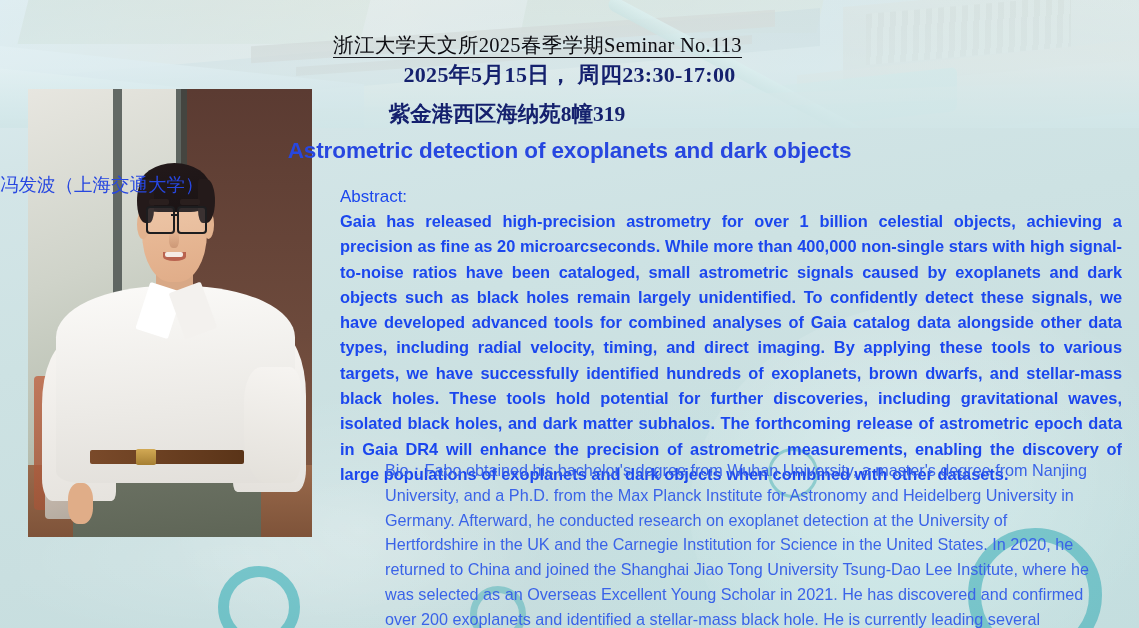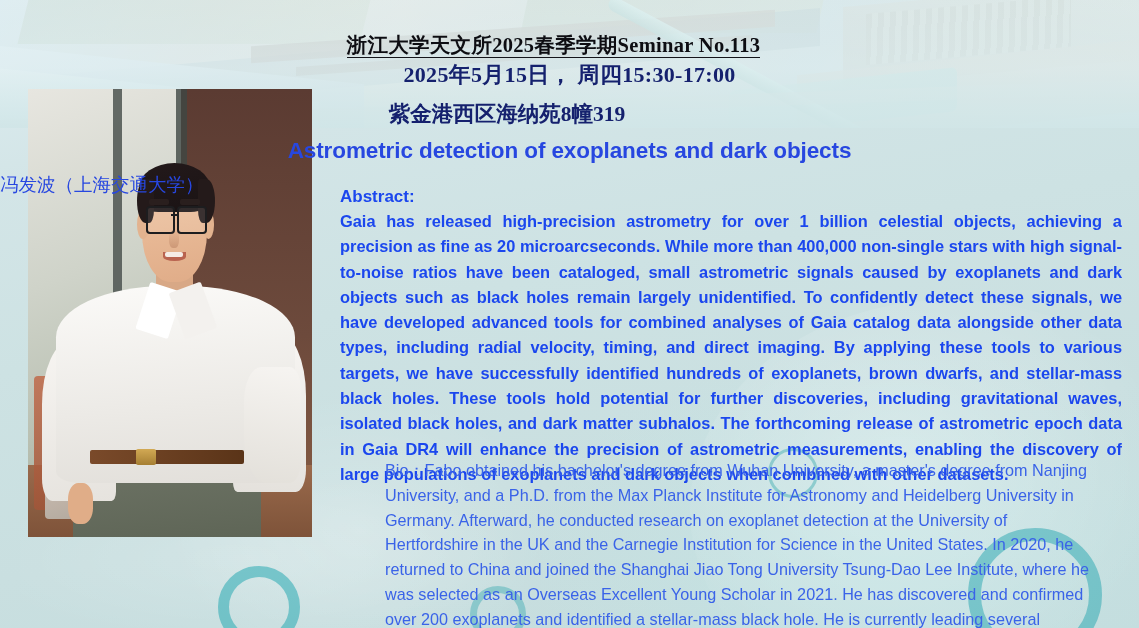--- a/index.html
+++ b/index.html
@@ -143,22 +143,22 @@
     background:linear-gradient(90deg,#7a4a2a,#5a3418);border-radius:2px;}
   .p-buckle{position:absolute;left:38%;top:80.4%;width:7%;height:3.6%;
     background:linear-gradient(180deg,#d2a954,#a67f33);border-radius:2px;}
   .p-arm-r{position:absolute;right:4%;top:62%;width:20%;height:26%;
     background:linear-gradient(190deg,#f6f4f1,#e3e0da);border-radius:30% 20% 20% 40%;}
   .p-hand{position:absolute;left:14%;top:88%;width:9%;height:9%;
     background:#e0ad88;border-radius:40%;}
 
   
   .line1{
-    position:absolute;left:16px;top:31px;width:1075px;text-align:center;
-    font-family:"Liberation Serif", serif;font-weight:700;font-size:20.5px;
+    position:absolute;left:0;top:31px;width:1075px;text-align:center;
+    font-family:"Liberation Serif", serif;font-weight:400;font-size:20.5px;
     color:#0d0d12;letter-spacing:.3px;
   }
   .line1 span{border-bottom:1.6px solid #14141a;padding-bottom:1px;}
   .line2{
     position:absolute;left:0;top:60px;width:1139px;text-align:center;
     font-family:"Liberation Serif", serif;font-weight:700;font-size:22px;
     color:#15216e;letter-spacing:.3px;
   }
   .line3{
     position:absolute;left:0;top:99px;width:1014px;text-align:center;
@@ -168,21 +168,21 @@
   .etitle{
     position:absolute;left:0;top:138px;width:1139px;text-align:center;
     font-weight:700;font-size:22.5px;color:#2747e0;letter-spacing:-0.1px;
   }
   .speaker{
     position:absolute;left:0;top:172px;width:941px;text-align:left;
     font-family:"Liberation Serif", serif;font-weight:400;font-size:18.5px;color:#2747e0;
   }
   .abstract-label{
     position:absolute;left:340px;top:187px;
-    font-weight:700;font-size:17px;color:#1b47ee;
+    font-weight:400;font-size:17px;color:#1b47ee;
   }
   .abstract-body{
     position:absolute;left:340px;top:209px;width:782px;
     font-weight:700;font-size:16.4px;line-height:25.3px;
     color:#1b47ee;text-align:justify;
   }
   .bio{
     position:absolute;left:385px;top:458px;width:710px;
     font-weight:400;font-size:16.2px;line-height:24.8px;
     color:#3a63e8;text-align:left;
@@ -257,21 +257,21 @@
     <div class="p-glass-r"></div>
     <div class="p-bridge-g"></div>
     <div class="p-nose"></div>
     <div class="p-mouth"></div>
     <div class="p-teeth"></div>
   </div>
 
   <div class="line1">
     <span>浙江大学天文所2025春季学期Seminar No.113</span>
   </div>
-  <div class="line2">2025年5月15日，  周四15:30-17:00</div>
+  <div class="line2">2025年5月15日，  周四23:30-17:00</div>
   <div class="line3">紫金港西区海纳苑8幢319</div>
   <div class="etitle">Astrometric detection of exoplanets and dark objects</div>
   <div class="speaker">冯发波（上海交通大学）</div>
 
   <div class="abstract-label">Abstract:</div>
   <div class="abstract-body">Gaia has released high-precision astrometry for over 1 billion celestial objects, achieving a precision as fine as 20 microarcseconds. While more than 400,000 non-single stars with high signal-to-noise ratios have been cataloged, small astrometric signals caused by exoplanets and dark objects such as black holes remain largely unidentified. To confidently detect these signals, we have developed advanced tools for combined analyses of Gaia catalog data alongside other data types, including radial velocity, timing, and direct imaging. By applying these tools to various targets, we have successfully identified hundreds of exoplanets, brown dwarfs, and stellar-mass black holes. These tools hold potential for further discoveries, including gravitational waves, isolated black holes, and dark matter subhalos. The forthcoming release of astrometric epoch data in Gaia DR4 will enhance the precision of astrometric measurements, enabling the discovery of large populations of exoplanets and dark objects when combined with other datasets.</div>
 
   <div class="bio">Bio：Fabo obtained his bachelor's degree from Wuhan University, a master's degree from Nanjing University, and a Ph.D. from the Max Planck Institute for Astronomy and Heidelberg University in Germany. Afterward, he conducted research on exoplanet detection at the University of Hertfordshire in the UK and the Carnegie Institution for Science in the United States. In 2020, he returned to China and joined the Shanghai Jiao Tong University Tsung-Dao Lee Institute, where he was selected as an Overseas Excellent Young Scholar in 2021. He has discovered and confirmed over 200 exoplanets and identified a stellar-mass black hole. He is currently leading several projects, including the Tianyu project, JUST exoplanet science, and gravitational wave detection with Gaia.</div>
 
 

